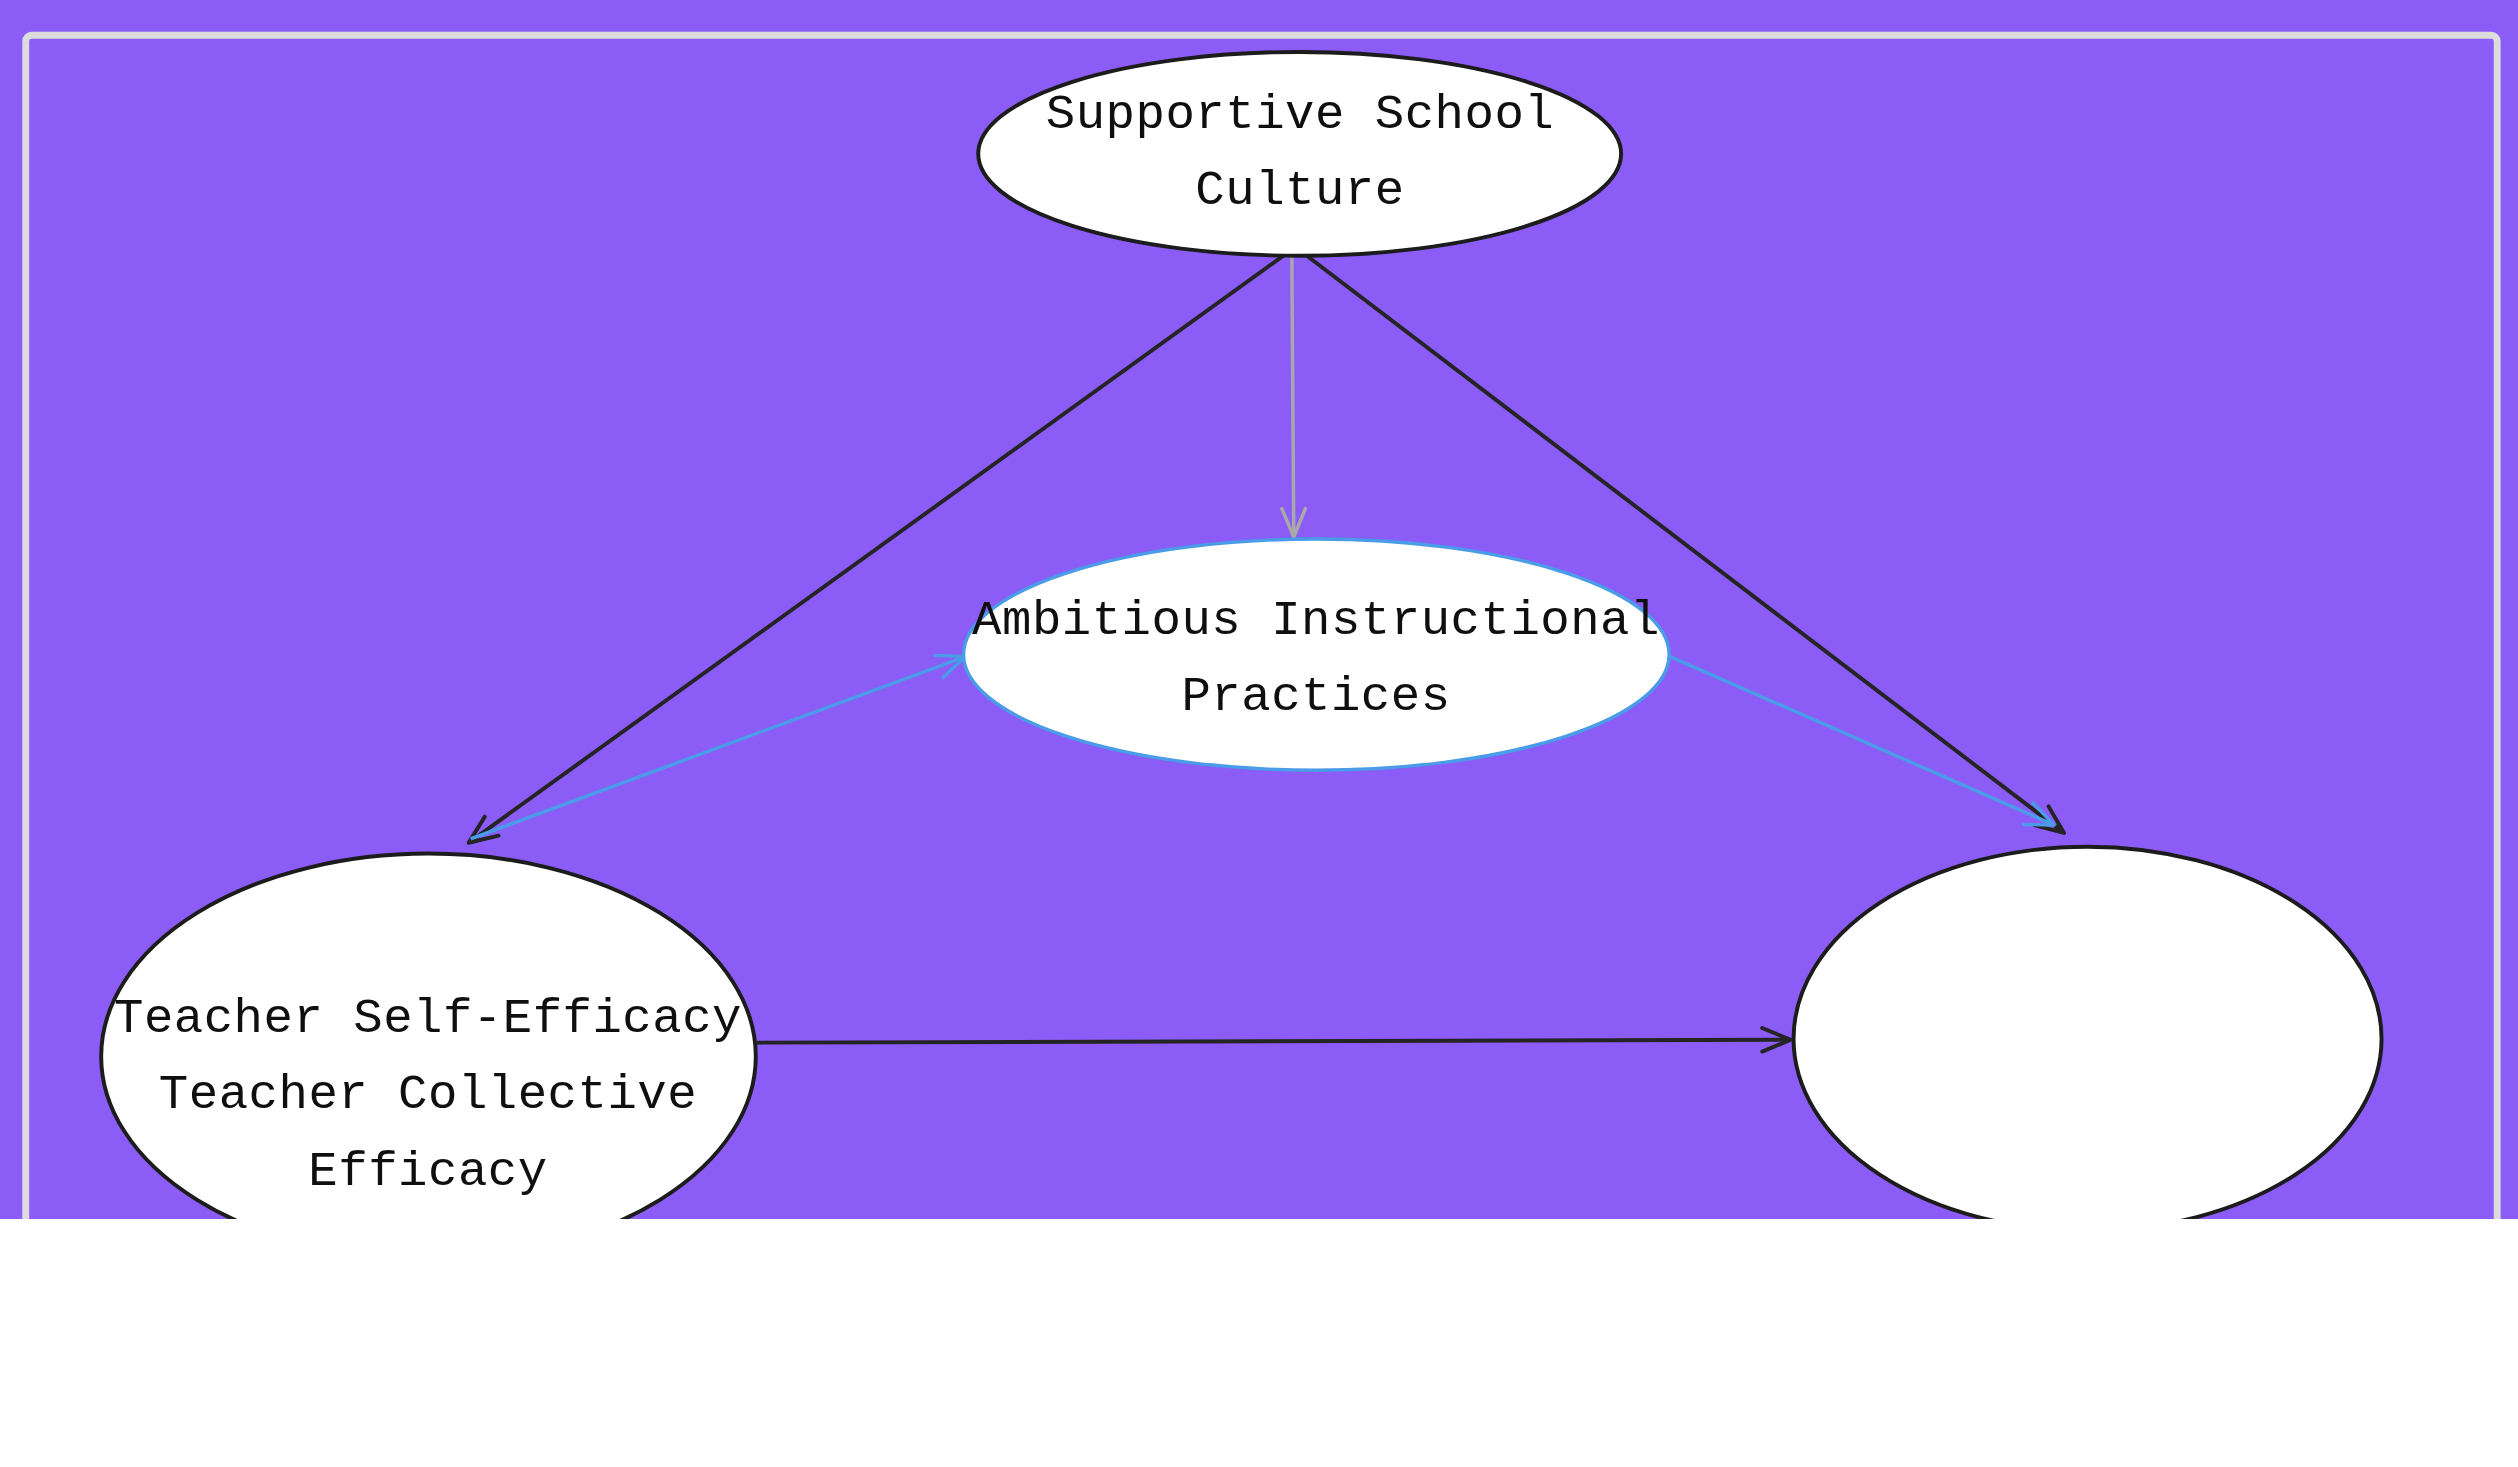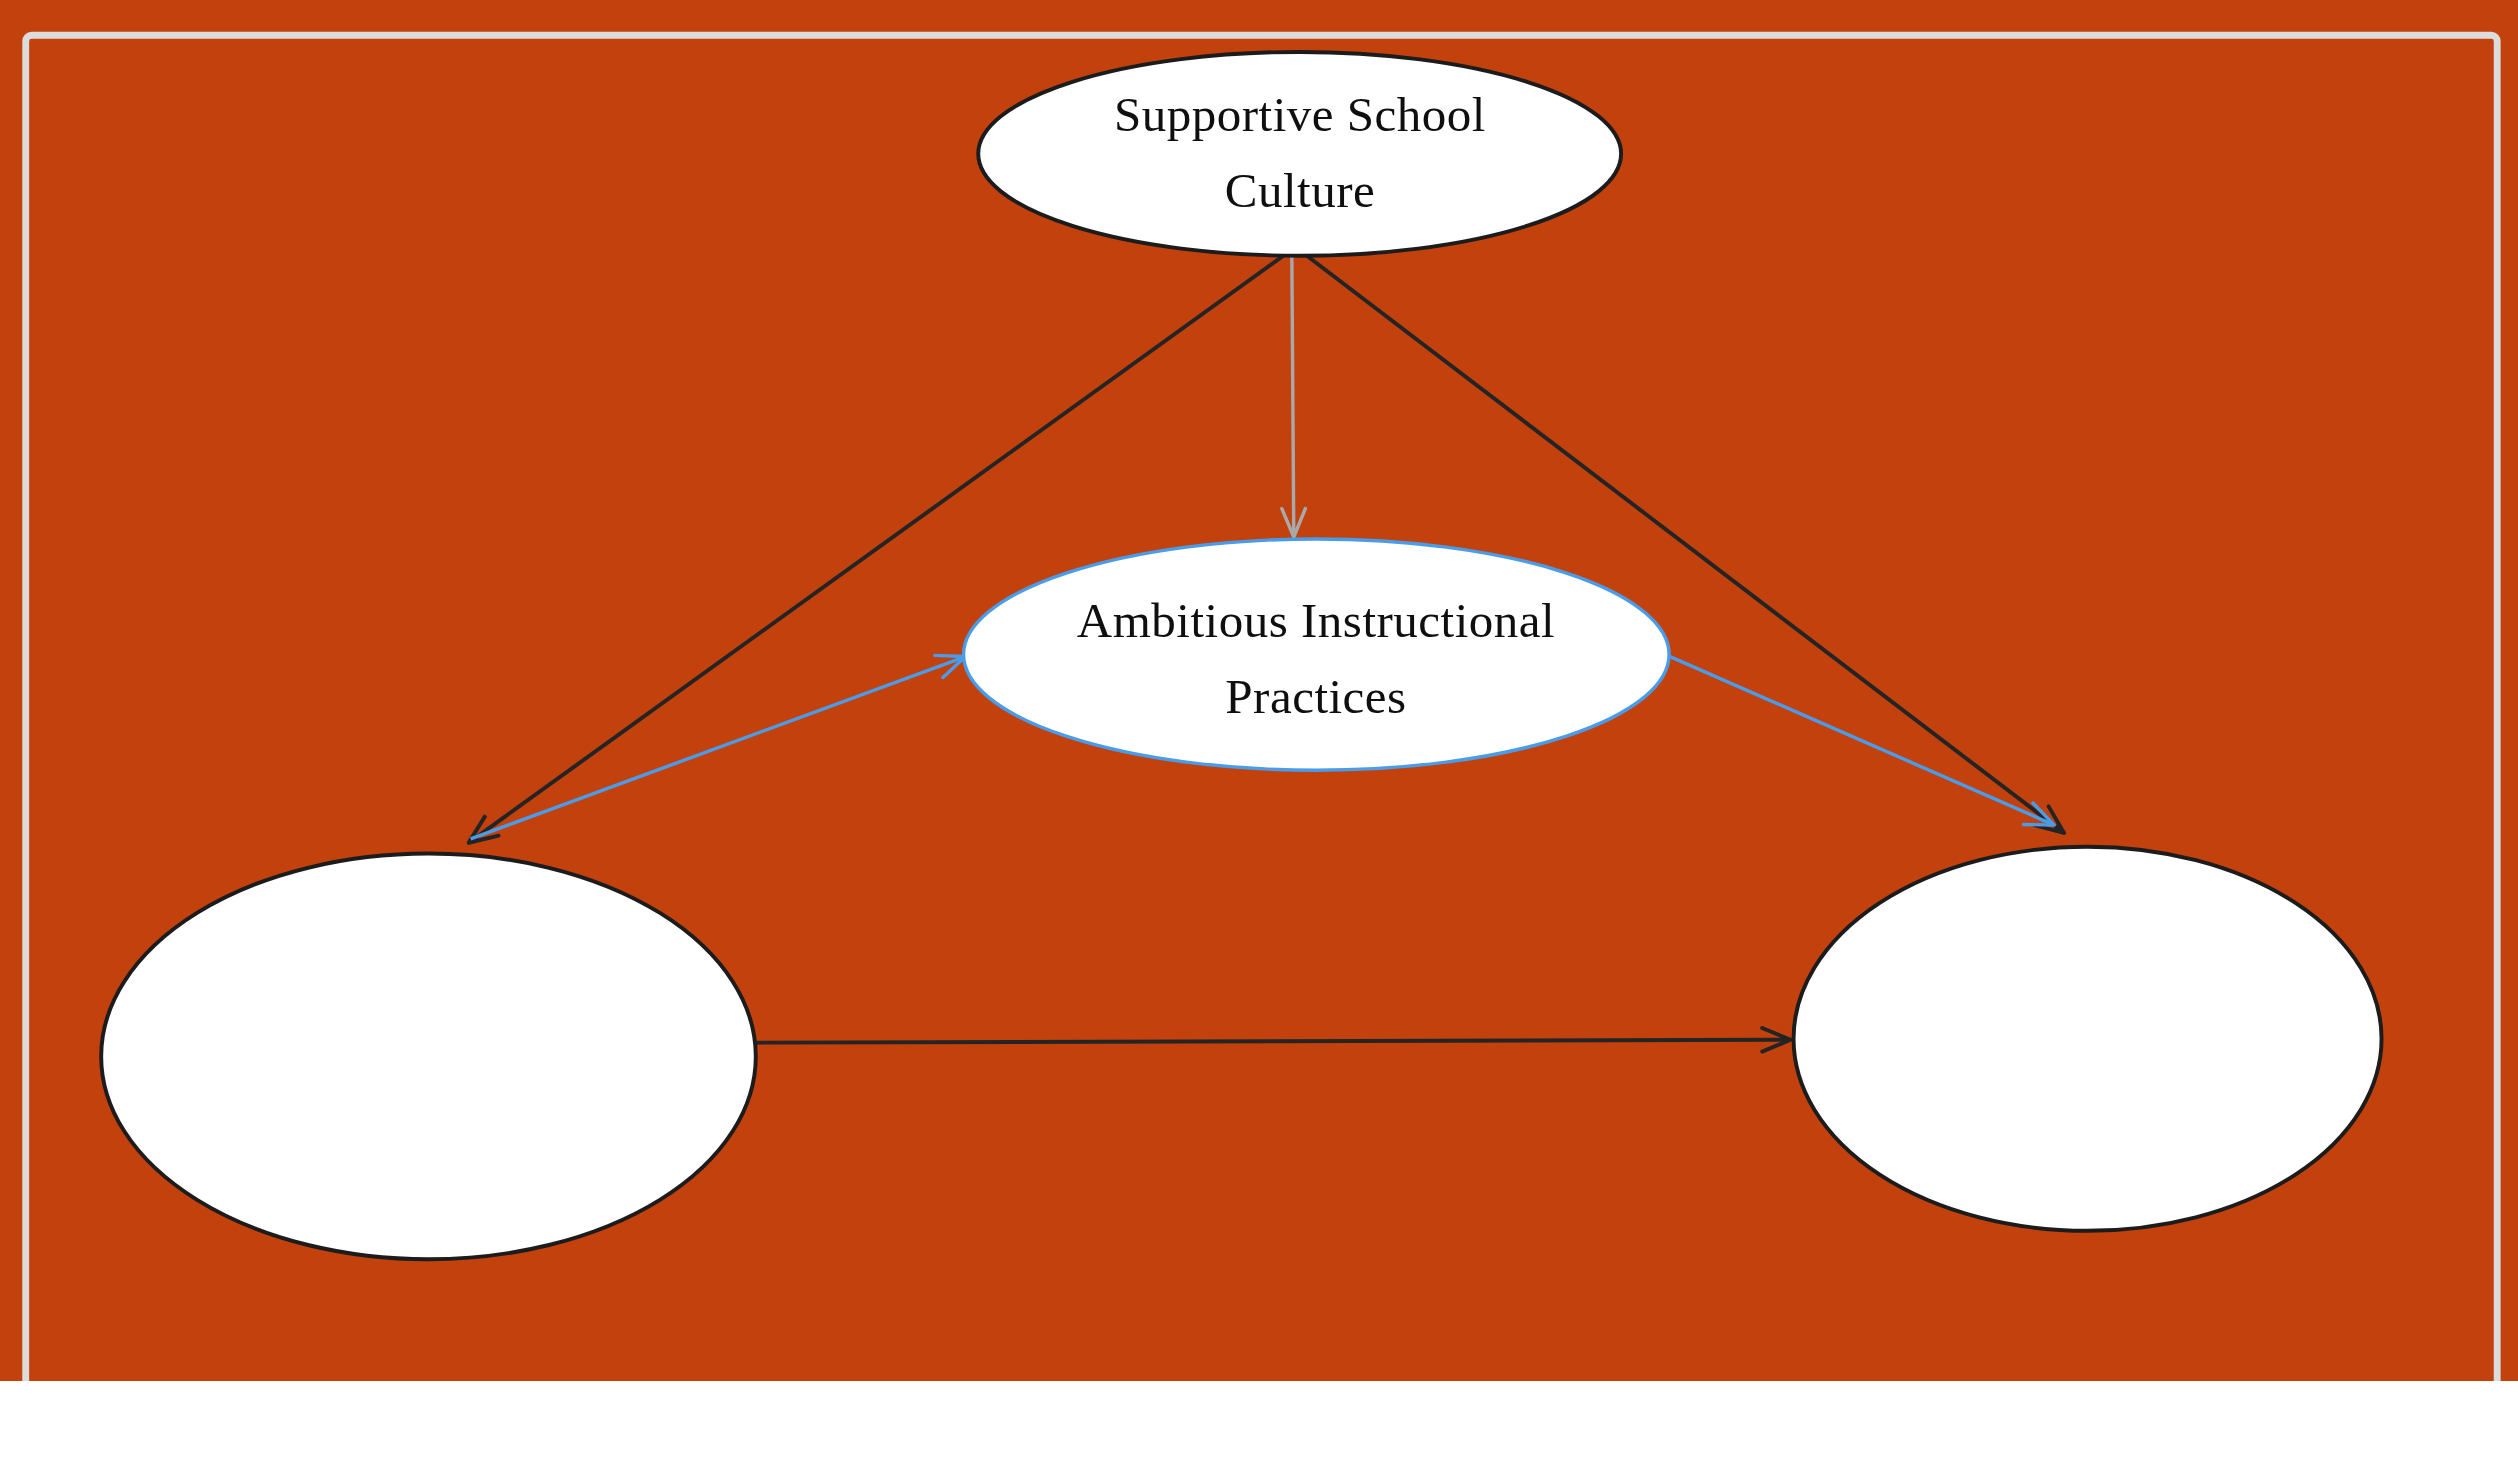--- a/index.html
+++ b/index.html
@@ -3,23 +3,23 @@
 <meta charset="utf-8">
 <style>
   html, body {
     margin: 0;
     padding: 0;
     background: #ffffff;
   }
   .canvas {
     position: relative;
     width: 2518px;
-    height: 1381px;
-    background: #c2410c;
-    font-family: Liberation Serif, serif;
+    height: 1219px;
+    background: #8b5cf6;
+    font-family: Liberation Mono, monospace;
     overflow: hidden;
   }
   .diagram-svg {
     position: absolute;
     left: 0;
     top: 0;
     width: 2518px;
     height: 1467px;
   }
   .node-label {
@@ -73,16 +73,19 @@
 
     <ellipse cx="2130" cy="1060" rx="300" ry="196" fill="#ffffff" stroke-width="4" stroke="#1c1c1c"></ellipse>
   </svg>
 
   <div class="node-label" style="left:1300px; top:153px;">Supportive School
 Culture</div>
 
   <div class="node-label" style="left:1316px; top:659px;">Ambitious Instructional
 Practices</div>
 
+  <div class="node-label" style="left:428px; top:1096px;">Teacher Self-Efficacy
+Teacher Collective
+Efficacy</div>
 
 
 </div>
 
 
 </body></html>

